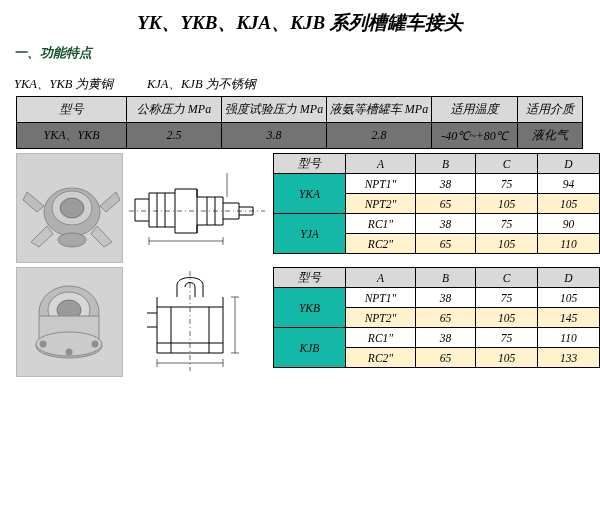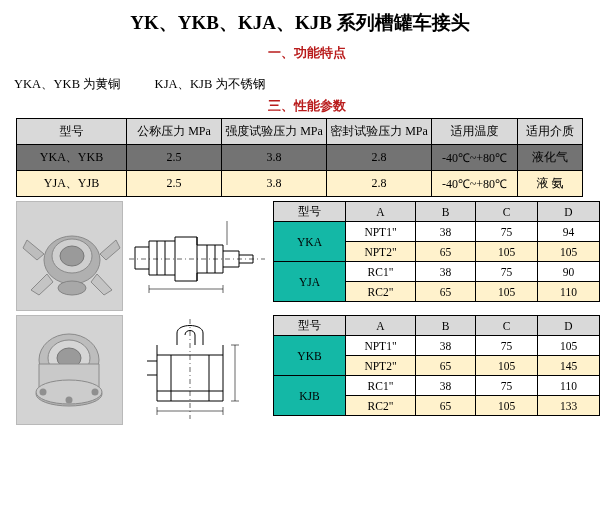--- a/index.html
+++ b/index.html
@@ -12,37 +12,37 @@
     background: #ffffff;
     font-family: "Liberation Serif", serif;
     color: #000000;
     overflow: hidden;
     position: relative;
   }
   .page {
     position: relative;
     width: 600px;
     height: 400px;
+    font-style: italic;
   }
   .title {
     text-align: center;
     font-size: 19px;
     font-weight: bold;
     letter-spacing: 0px;
     padding-top: 10px;
     padding-bottom: 4px;
     font-family: "Liberation Serif", serif;
   }
   .sec-head {
-    color: #b91c1c;
+    color: #14532d;
     font-weight: bold;
     font-size: 13px;
     margin: 4px 0 2px 14px;
     font-family: "Liberation Serif", serif;
-    text-align: center;
   }
   .para {
     font-size: 12.5px;
     line-height: 17px;
     margin: 0 12px 0 14px;
     text-indent: 24px;
     text-align: justify;
   }
   .matline {
     font-size: 12.5px;
@@ -137,57 +137,48 @@
 <div class="page">
 
   <div class="title">YK、YKB、KJA、KJB 系列槽罐车接头</div>
 
   <div class="sec-head">一、功能特点</div>
 
   <div class="matline">
     <span>YKA、YKB 为黄铜</span><span class="gap"></span><span>KJA、KJB 为不锈钢</span>
   </div>
 
-  <div class="sec-head">三、性能参数</div>
 
   <table class="perf">
     <colgroup>
       <col style="width:110px">
         <col style="width:95px">
         <col style="width:105px">
         <col style="width:105px">
         <col style="width:86px">
         <col style="width:65px">
     </colgroup>
     <thead>
       <tr>
         <th>型号</th>
         <th>公称压力 MPa</th>
         <th>强度试验压力 MPa</th>
-        <th>密封试验压力 MPa</th>
+        <th>液氨等槽罐车 MPa</th>
         <th>适用温度</th>
         <th>适用介质</th>
       </tr>
     </thead>
     <tbody>
       <tr class="r1">
         <td>YKA、YKB</td>
         <td>2.5</td>
         <td>3.8</td>
         <td>2.8</td>
         <td class="nowrap">-40℃~+80℃</td>
         <td>液化气</td>
-      </tr>
-      <tr class="r2">
-        <td>YJA、YJB</td>
-        <td>2.5</td>
-        <td>3.8</td>
-        <td>2.8</td>
-        <td class="nowrap">-40℃~+80℃</td>
-        <td>液  氨</td>
       </tr>
     </tbody>
   </table>
 
 
   <div class="dims">
 
     <div class="row-block">
 
       <div class="photo">

